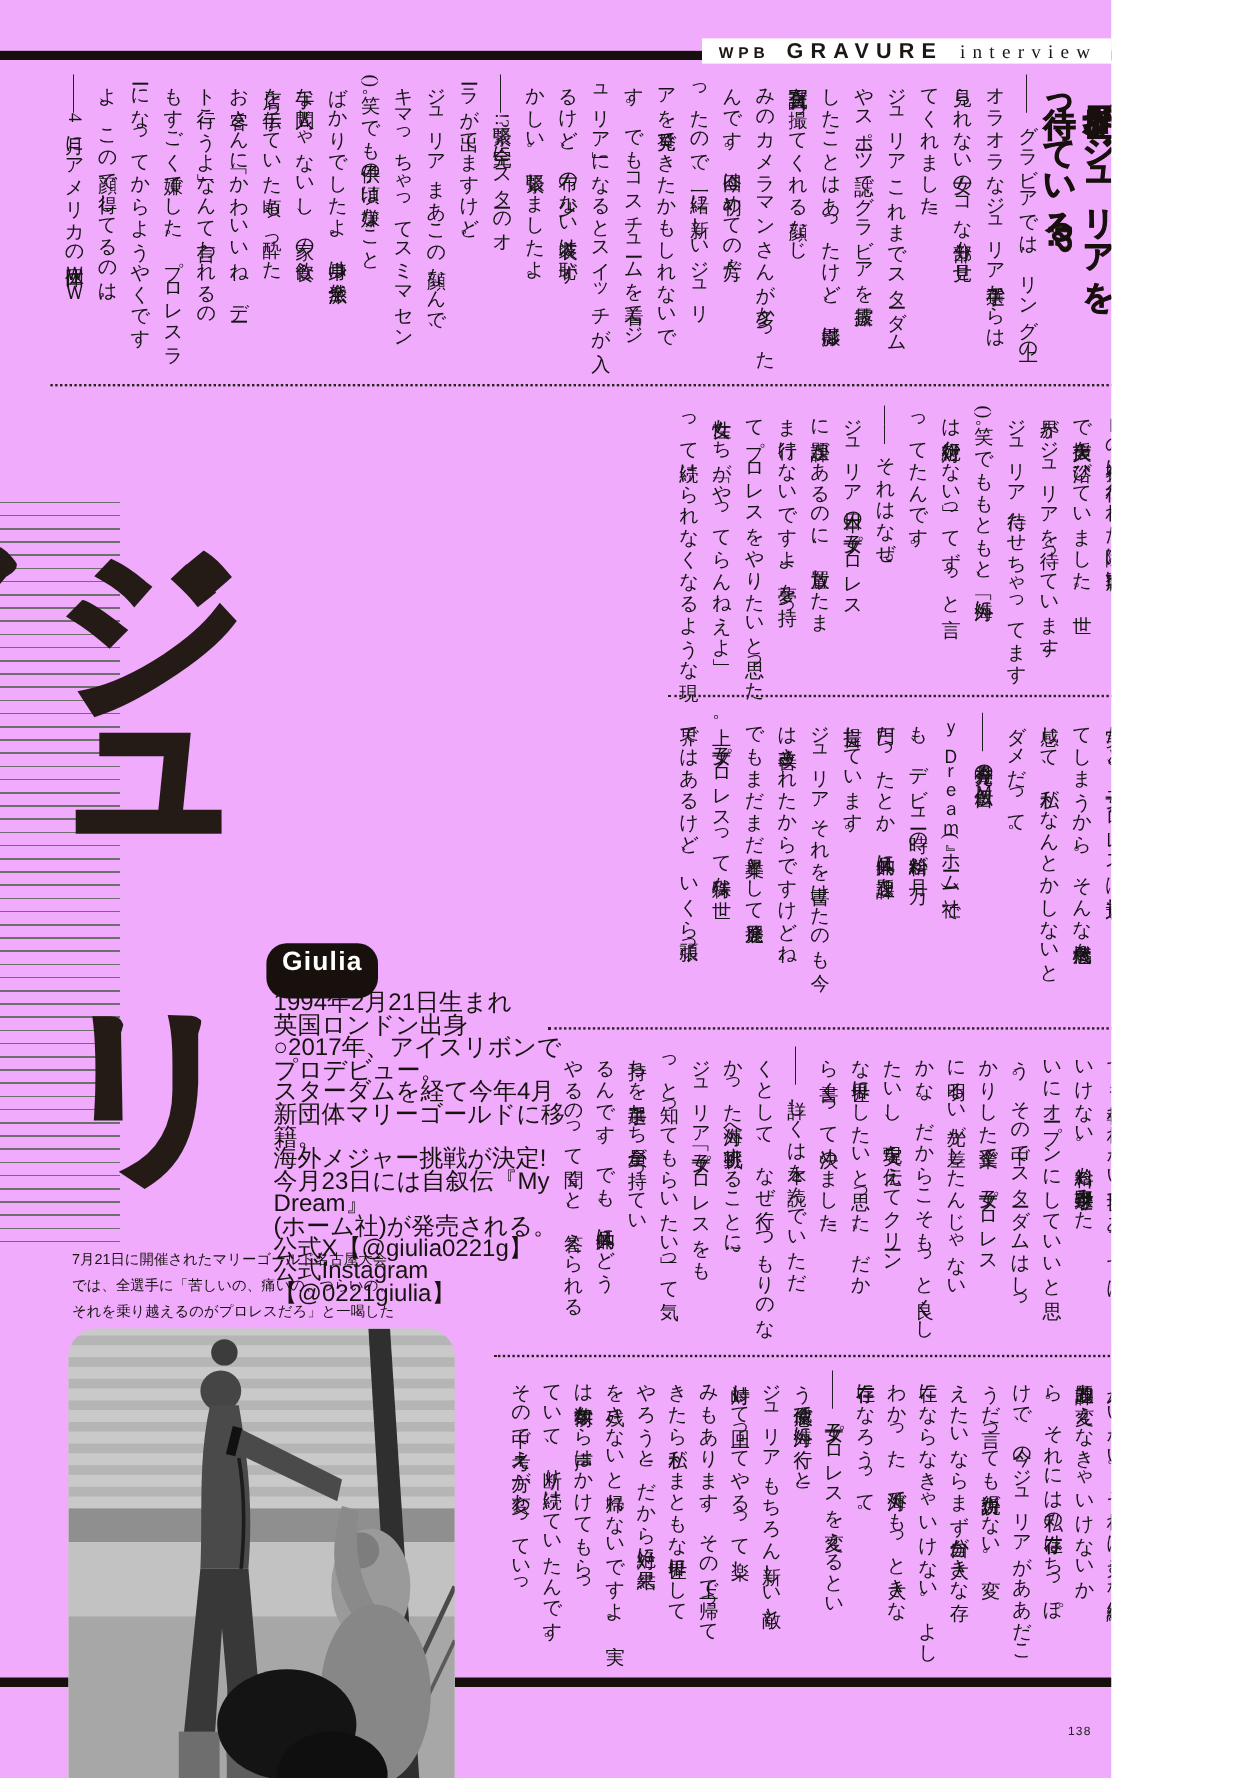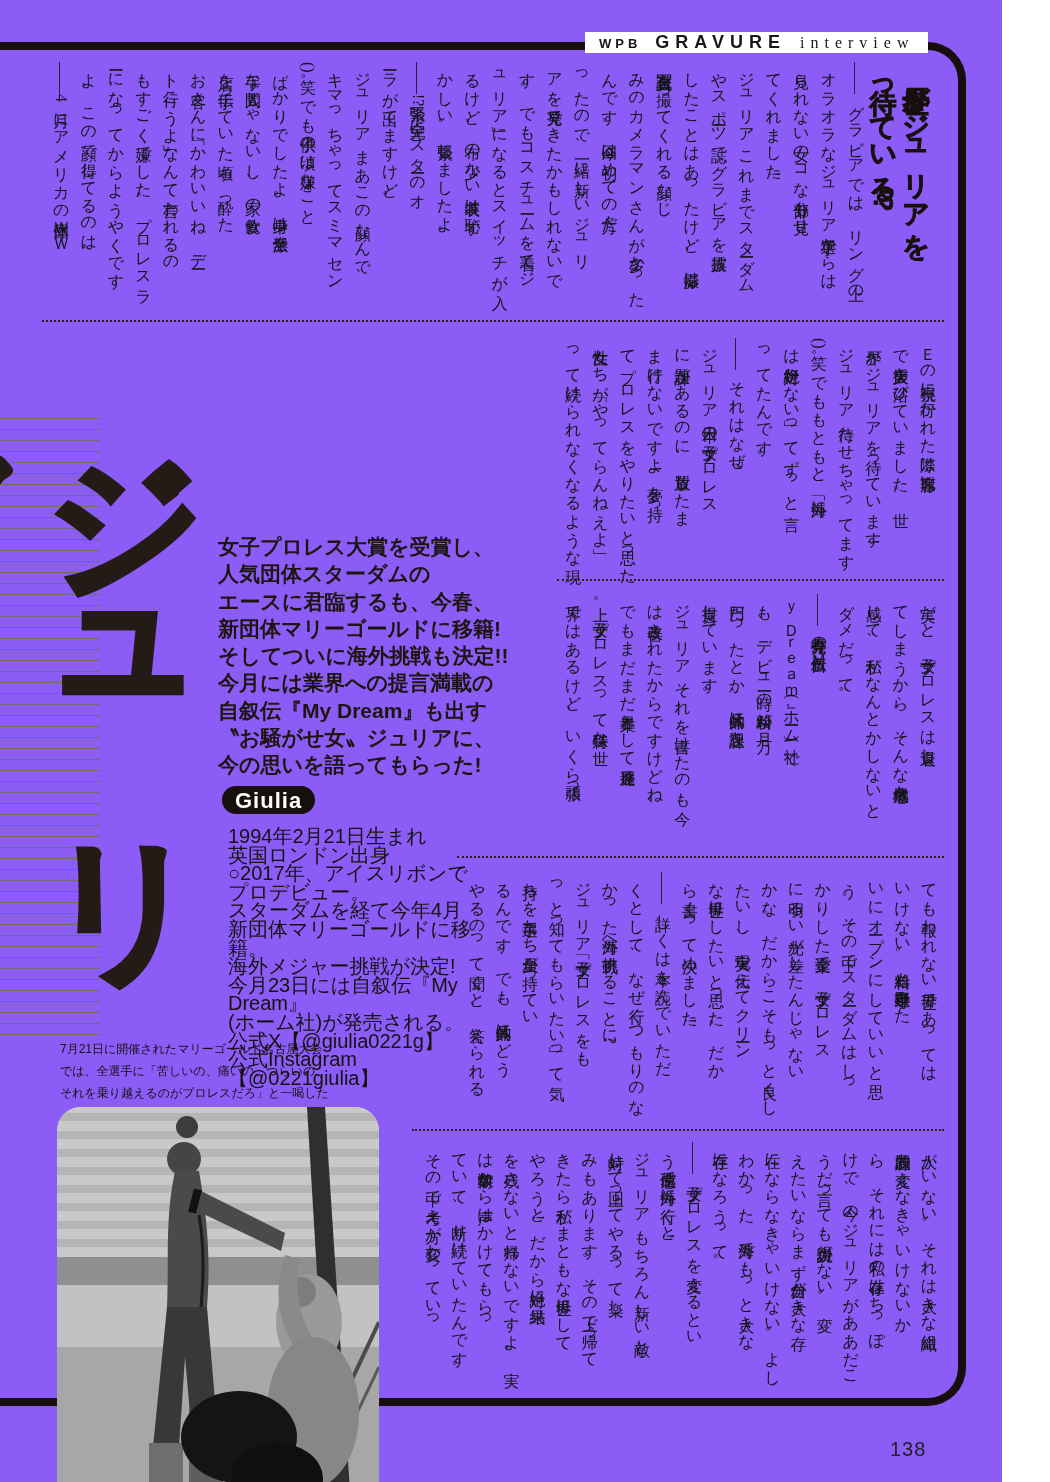--- a/index.html
+++ b/index.html
@@ -1,16 +1,16 @@
 <!DOCTYPE html>
 <html lang="ja"><head>
 <meta charset="utf-8">
 <style>
   html,body{margin:0;padding:0;background:#ffffff;}
-  .page{position:relative;width:1002px;height:1482px;background:#8b5cf6;overflow:hidden;
+  .page{position:relative;width:926px;height:1482px;background:#f0abfc;overflow:hidden;
         font-family:"Liberation Sans","DejaVu Sans",sans-serif;color:#1d1713;}
 
   
   .frame{position:absolute;left:-40px;top:42px;width:1006px;height:1364px;box-sizing:border-box;
          border:8px solid #160f0d;border-left:none;border-radius:0 38px 38px 0;z-index:1;}
 
   .masthead{position:absolute;left:585px;top:32px;background:#fff;padding:0 14px;z-index:3;
             white-space:nowrap;display:flex;align-items:baseline;gap:14px;}
   .masthead .wpb{font-size:13px;font-weight:700;letter-spacing:4px;}
   .masthead .grav{font-size:18px;font-weight:700;letter-spacing:6px;}
@@ -37,38 +37,38 @@
   .big-title{position:absolute;left:36px;top:350px;width:182px;height:700px;writing-mode:vertical-rl;
              font-size:156px;line-height:182px;letter-spacing:14px;font-weight:900;color:#241b16;
              -webkit-text-stroke:5px #241b16;z-index:2;}
 
   
   .feat-head{position:absolute;left:218px;top:366px;width:350px;font-weight:900;font-size:33px;
              line-height:40px;white-space:pre-line;color:#1d1510;-webkit-text-stroke:1.4px #1d1510;z-index:2;}
   .lede{position:absolute;left:218px;top:533px;width:360px;font-weight:700;font-size:21px;
         line-height:27.3px;white-space:pre-line;color:#1d1510;z-index:2;}
   .giulia-pill{position:absolute;left:222px;top:786px;background:#17100d;color:#fff;font-weight:800;
-               font-size:22px;letter-spacing:1px;padding:2px 13px 0;border-radius:17px;z-index:2;}
+               font-size:22px;letter-spacing:1px;padding:2px 13px 18px;border-radius:17px;z-index:2;}
   .profile{position:absolute;left:228px;top:827px;width:260px;font-weight:500;font-size:20px;
            line-height:18.6px;white-space:pre-line;color:#16120f;z-index:2;}
 
   .caption{position:absolute;left:60px;top:1039px;width:380px;font-weight:500;font-size:12px;
            line-height:21.8px;white-space:pre-line;color:#16120f;z-index:2;}
 
   .photo{position:absolute;left:57px;top:1107px;width:322px;height:400px;border-radius:24px;
          overflow:hidden;z-index:4;background:#c9c9c9;}
   .photo svg{display:block;width:100%;height:100%;}
 
   .dot{position:absolute;height:0;border-top:2.5px dotted #2a211c;z-index:2;}
   .d1{left:42px;top:320px;width:902px;}
   .d2{left:557px;top:579px;width:387px;}
   .d3{left:457px;top:856px;width:487px;}
   .d4{left:412px;top:1129px;width:532px;}
 
-  .pageno{position:absolute;left:890px;top:1438px;font-size:20px;letter-spacing:1px;
+  .pageno{position:absolute;left:890px;top:1438px;font-size:10px;letter-spacing:1px;
           color:#222;font-weight:500;z-index:2;}
 </style>
 </head>
 <body>
 
 <div class="page">
 
   <div class="frame"></div>
 
   <div class="masthead">
@@ -178,29 +178,20 @@
 その中で考え方が変わっていっ</div>
 
   <div class="dot d1"></div>
   <div class="dot d2"></div>
   <div class="dot d3"></div>
   <div class="dot d4"></div>
 
   <div class="hatch"></div>
   <div class="big-title">ジュリア</div>
 
-  <div class="lede">女子プロレス大賞を受賞し、
-人気団体スターダムの
-エースに君臨するも、今春、
-新団体マリーゴールドに移籍!
-そしてついに海外挑戦も決定!!
-今月には業界への提言満載の
-自叙伝『My Dream』も出す
-〝お騒がせ女〟ジュリアに、
-今の思いを語ってもらった!</div>
 
   <div class="giulia-pill">Giulia</div>
   <div class="profile">1994年2月21日生まれ
 英国ロンドン出身
 ○2017年、アイスリボンで
 プロデビュー。
 スターダムを経て今年4月
 新団体マリーゴールドに移籍。
 海外メジャー挑戦が決定!
 今月23日には自叙伝『My Dream』

